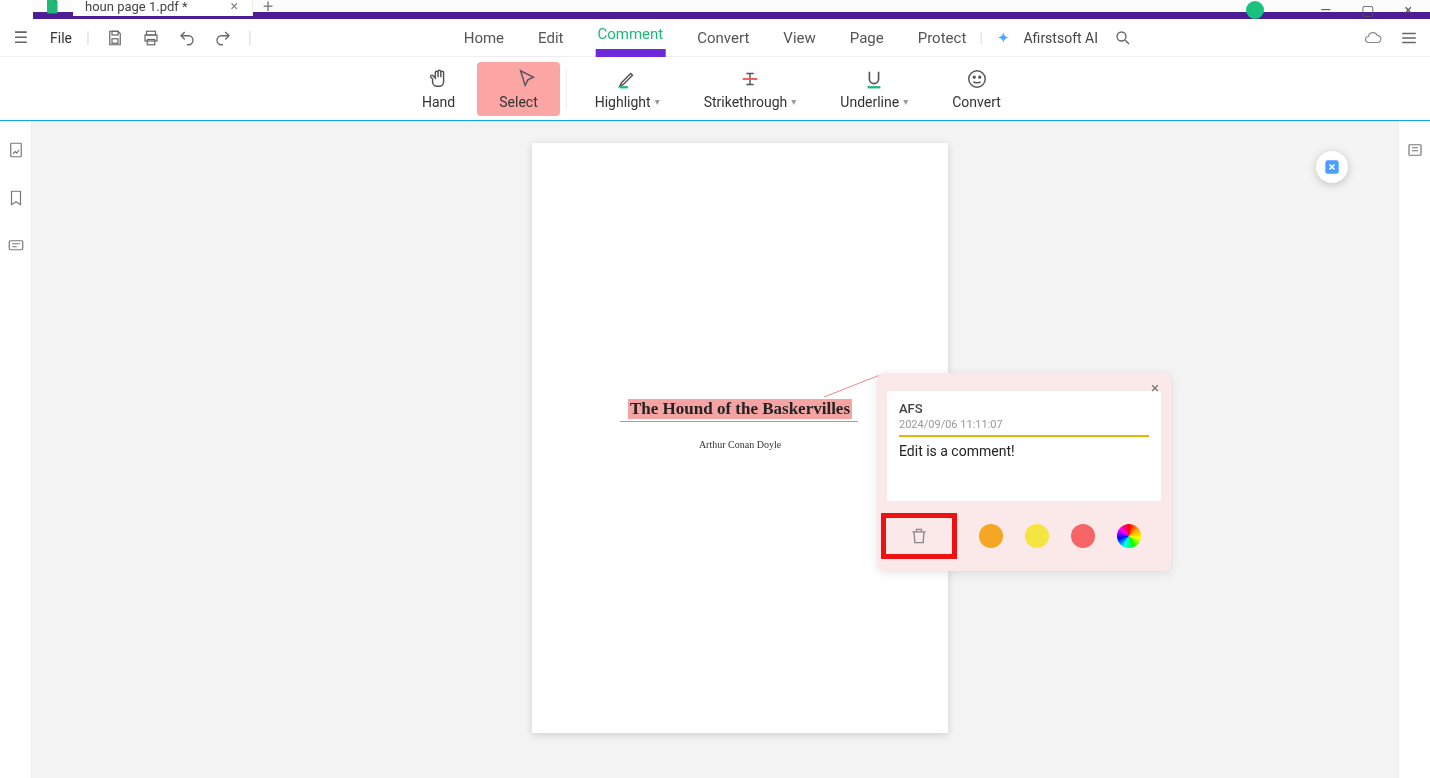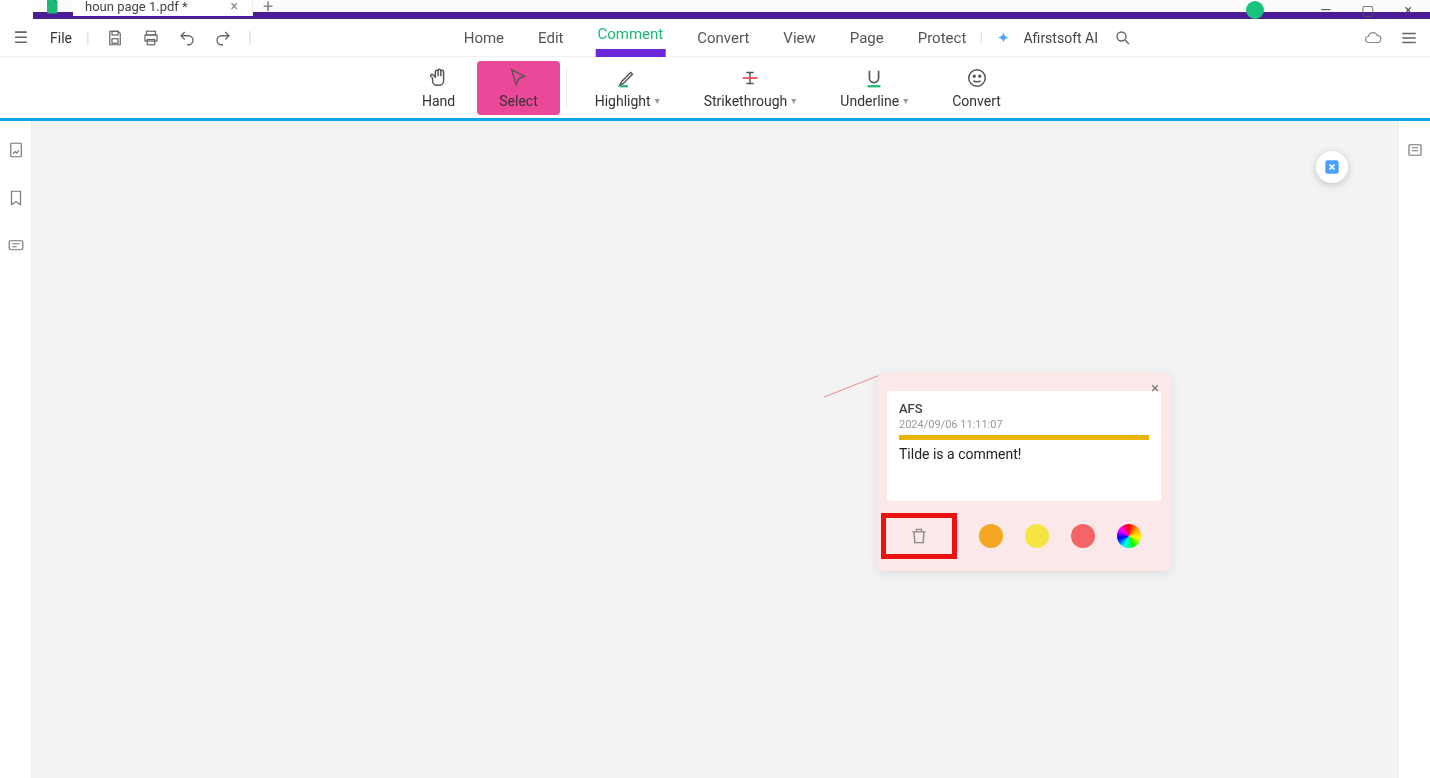--- a/index.html
+++ b/index.html
@@ -23,23 +23,23 @@
 .iconbtn svg { width: 18px; height: 18px; }
 .sep { color: #ddd; }
 
 .topmenu { position: absolute; left: 50%; transform: translateX(-50%); display: flex; gap: 30px; font-size: 15px; color: #555; height: 100%; align-items: center; }
 .topmenu .item { cursor: pointer; padding: 6px 2px; }
 .topmenu .item.active { color: #1fb876; border-bottom: 8px solid #6d28d9; }
 
 .menubar .right { margin-left: auto; display: flex; align-items: center; gap: 14px; font-size: 14px; color: #444; }
 .ai-sparkle { color: #4aa8ff; font-size: 15px; }
 
-.toolbar { height: 64px; display: flex; align-items: center; gap: 0; padding-left: 400px; background: #fff; border-bottom: 3px solid #0ea5e9; }
+.toolbar { height: 64px; display: flex; align-items: center; gap: 0; padding-left: 400px; background: #fff; border-bottom: 1px solid #0ea5e9; }
 .tool { display: flex; flex-direction: column; align-items: center; gap: 4px; font-size: 14px; color: #333; padding: 6px 22px; cursor: pointer; border-radius: 4px; }
-.tool.selected { background: #ec4899; }
+.tool.selected { background: #fca5a5; align-items: flex-end; }
 .tool svg { width: 22px; height: 22px; }
 .tool .drop::after { content: "▾"; font-size: 10px; color: #999; margin-left: 4px; }
 .tool .label { display: flex; align-items: center; }
 .tbar-sep { width: 1px; height: 40px; background: #eee; margin: 0 6px; }
 
 .workarea { position: relative; display: flex; height: calc(778px - 19px - 38px - 64px); background: #f3f3f3; }
 
 .leftpanel { width: 32px; background: #fff; border-right: 1px solid #eee; display: flex; flex-direction: column; align-items: center; gap: 26px; padding-top: 20px; }
 .leftpanel .ic { color: #777; }
 .leftpanel svg { width: 18px; height: 18px; }
@@ -47,21 +47,21 @@
 .canvas { flex: 1; position: relative; background: #f3f3f3; }
 .page { position: absolute; left: 500px; top: 22px; width: 416px; height: 590px; background: #fff; box-shadow: 0 2px 8px rgba(0,0,0,0.15); }
 .page .title { position: absolute; top: 256px; left: 50%; transform: translateX(-50%); font-family: Georgia, "Times New Roman", serif; font-size: 17px; font-weight: 600; color: #222; white-space: nowrap; background: #f6a3a3; padding: 0 2px; }
 .page .title-underline { position: absolute; top: 278px; left: 88px; width: 238px; height: 1px; background: #f08080; }
 .page .author { position: absolute; top: 296px; left: 50%; transform: translateX(-50%); font-family: Georgia, serif; font-size: 10px; color: #333; }
 
 .popup { position: absolute; left: 845px; top: 252px; width: 294px; background: #fbe9e9; border-radius: 6px; box-shadow: 0 2px 10px rgba(0,0,0,0.1); padding: 8px 10px 12px 10px; }
 .popup .close { position: absolute; right: 12px; top: 6px; color: #777; font-size: 15px; cursor: pointer; }
 .popup .commentbox { background: #fff; border-radius: 3px; padding: 10px 12px; min-height: 110px; margin-top: 10px; }
 .popup .user { font-size: 13px; color: #404040; font-weight: 500; }
-.popup .ts { font-size: 11px; color: #999; margin-top: 2px; padding-bottom: 4px; border-bottom: 5px solid #eab308; }
+.popup .ts { font-size: 11px; color: #999; margin-top: 2px; padding-bottom: 4px; border-bottom: 2px solid #eab308; }
 .popup .text { font-size: 14px; color: #222; margin-top: 6px; }
 
 .popup .bottom { display: flex; align-items: center; gap: 22px; margin-top: 12px; padding-left: 2px; }
 .trashwrap { width: 76px; height: 46px; border: 5px solid #e11; display: flex; align-items: center; justify-content: center; margin-left: -8px; }
 .trashwrap svg { width: 20px; height: 20px; color: #888; }
 .swatch { width: 24px; height: 24px; border-radius: 50%; cursor: pointer; }
 .sw-orange { background: #f5a623; }
 .sw-yellow { background: #f5e542; }
 .sw-red { background: #f56565; }
 .sw-rainbow { background: conic-gradient(red, orange, yellow, lime, cyan, blue, magenta, red); }
@@ -226,31 +226,36 @@
     </span>
     <span class="ic">
       <svg viewBox="0 0 24 24" fill="none" stroke="currentColor" stroke-width="1.6">
           <rect x="3" y="5" width="18" height="12" rx="2"></rect>
           <path d="M7 9h10M7 13h6"></path>
         </svg>
     </span>
   </div>
 
   <div class="canvas">
+    <div class="page">
+      <div class="title">The Hound of the Baskervilles</div>
+      <div class="title-underline"></div>
+      <div class="author">Arthur Conan Doyle</div>
+    </div>
 
     <svg style="position:absolute; left:0; top:0; width:100%; height:100%; pointer-events:none;">
       <line x1="792" y1="276" x2="848" y2="254" stroke="#e88" stroke-width="1"></line>
     </svg>
 
     <div class="popup">
       <span class="close">×</span>
       <div class="commentbox">
         <div class="user">AFS</div>
         <div class="ts">2024/09/06 11:11:07</div>
-        <div class="text">Tilde is a comment!</div>
+        <div class="text">Edit is a comment!</div>
       </div>
       <div class="bottom">
         <div class="trashwrap">
           <svg viewBox="0 0 24 24" fill="none" stroke="currentColor" stroke-width="1.6">
               <path d="M4 7h16M9 7V4h6v3M6 7l1 13h10l1-13"></path>
             </svg>
         </div>
         <span class="swatch sw-orange"></span>
         <span class="swatch sw-yellow"></span>
         <span class="swatch sw-red"></span>

